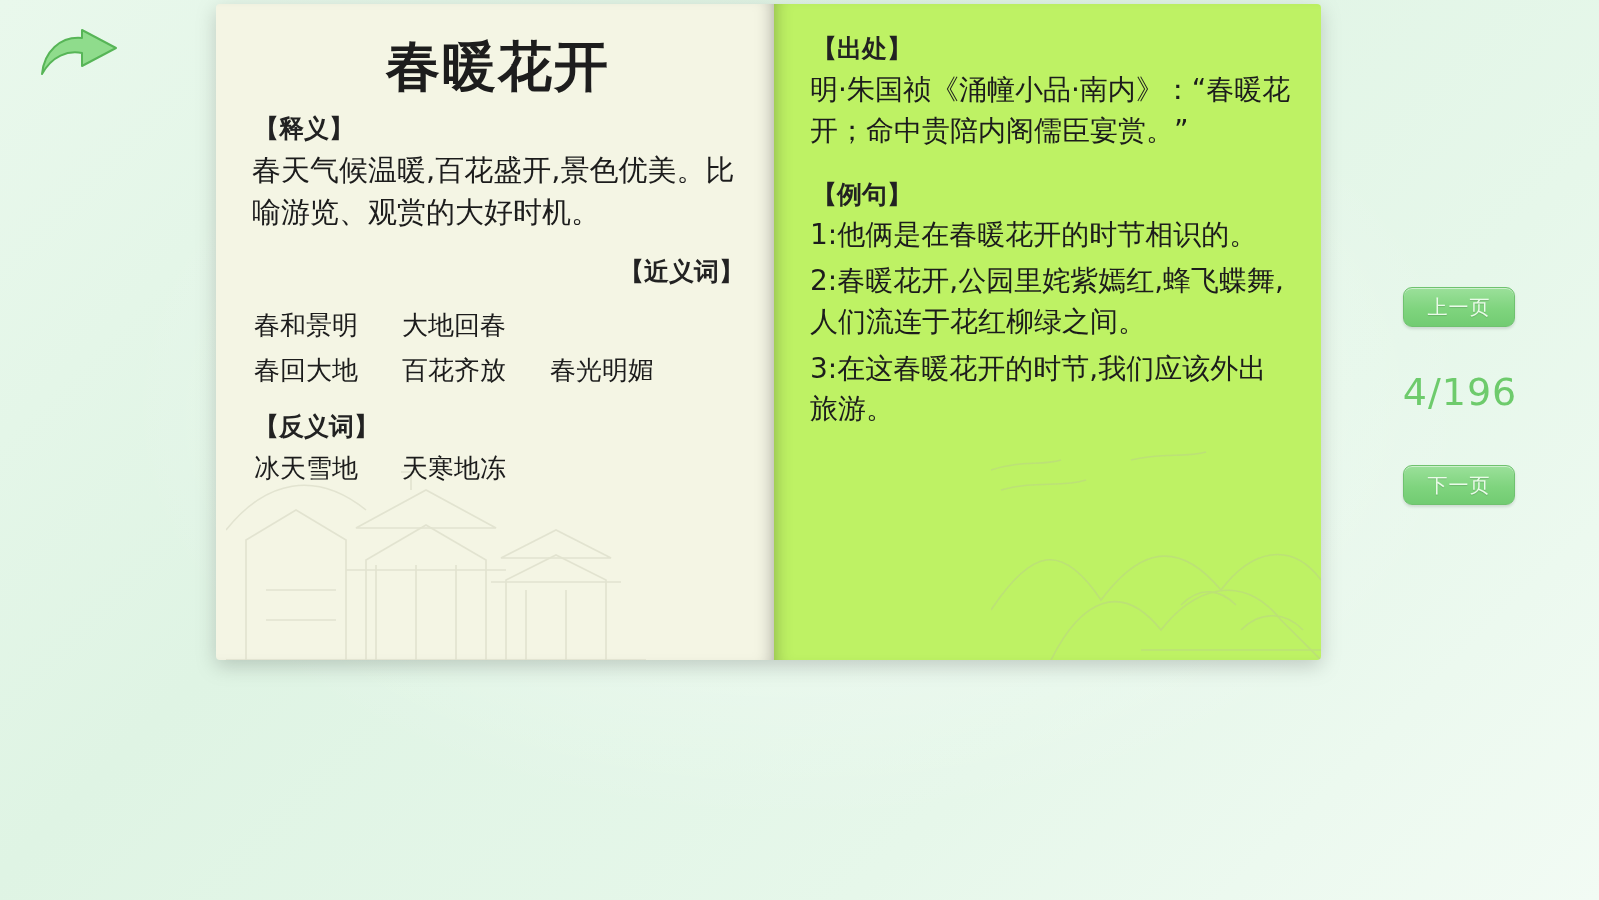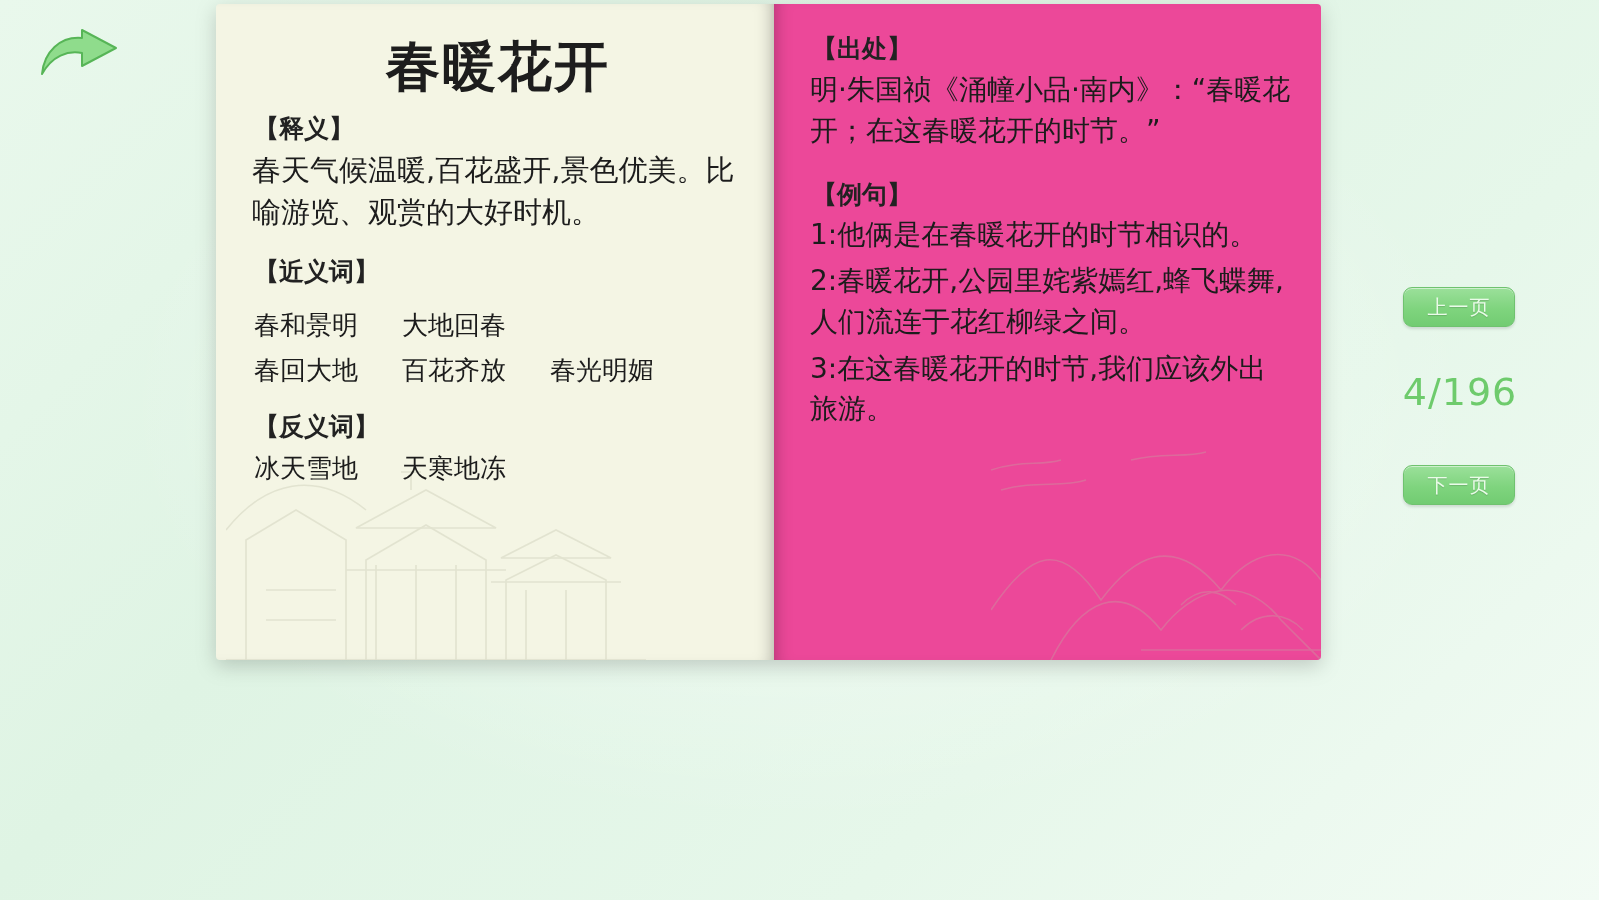--- a/index.html
+++ b/index.html
@@ -42,21 +42,21 @@
     overflow: hidden;
   }
   .page-left {
     width: 558px;
     border-radius: 4px 0 0 4px;
     box-shadow: inset -14px 0 18px -14px rgba(0,0,0,0.35);
   }
   .page-right {
     width: 547px;
     border-radius: 0 4px 4px 0;
-    background: #ec4899;
+    background: #bef264;
     box-shadow: inset 14px 0 18px -14px rgba(0,0,0,0.30);
   }
   .spine {
     position: absolute;
     left: 558px; top: 0; bottom: 0;
     width: 3px;
     background: linear-gradient(to right, rgba(0,0,0,0.22), rgba(0,0,0,0.06));
   }
 
   
@@ -178,21 +178,21 @@
         <path d="M40 260 L110 260 M40 230 L110 230"></path>
       </g>
     </svg>
 
     <div class="content-left">
       <div class="title">春暖花开</div>
 
       <div class="section-head">【释义】</div>
       <div class="body-text">春天气候温暖,百花盛开,景色优美。比喻游览、观赏的大好时机。</div>
 
-      <div class="section-head" style="margin-top:22px;">【近义词】</div>
+      <div class="section-head" style="margin-top:22px;text-align:right;">【近义词】</div>
       <div class="word-row" style="margin-top:18px;">
         <span>春和景明</span>
         <span>大地回春</span>
       </div>
       <div class="word-row">
         <span>春回大地</span>
         <span>百花齐放</span>
         <span>春光明媚</span>
       </div>
 
@@ -215,21 +215,21 @@
         <path d="M10 90 C45 80, 70 88, 95 80"></path>
         <path d="M140 60 C170 52, 195 58, 215 52"></path>
         <path d="M150 250 L330 250"></path>
         <path d="M190 205 C210 185, 230 190, 245 205"></path>
         <path d="M250 230 C270 210, 295 212, 312 230"></path>
       </g>
     </svg>
 
     <div class="content-right">
       <div class="section-head">【出处】</div>
-      <div class="quote-text">明·朱国祯《涌幢小品·南内》：“春暖花开；在这春暖花开的时节。”</div>
+      <div class="quote-text">明·朱国祯《涌幢小品·南内》：“春暖花开；命中贵陪内阁儒臣宴赏。”</div>
 
       <div class="section-head" style="margin-top:26px;">【例句】</div>
       <div class="example">1:他俩是在春暖花开的时节相识的。</div>
       <div class="example">2:春暖花开,公园里姹紫嫣红,蜂飞蝶舞,人们流连于花红柳绿之间。</div>
       <div class="example">3:在这春暖花开的时节,我们应该外出旅游。</div>
     </div>
   </div>
 </div>
 
 <div class="nav-btn btn-prev">上一页</div>

